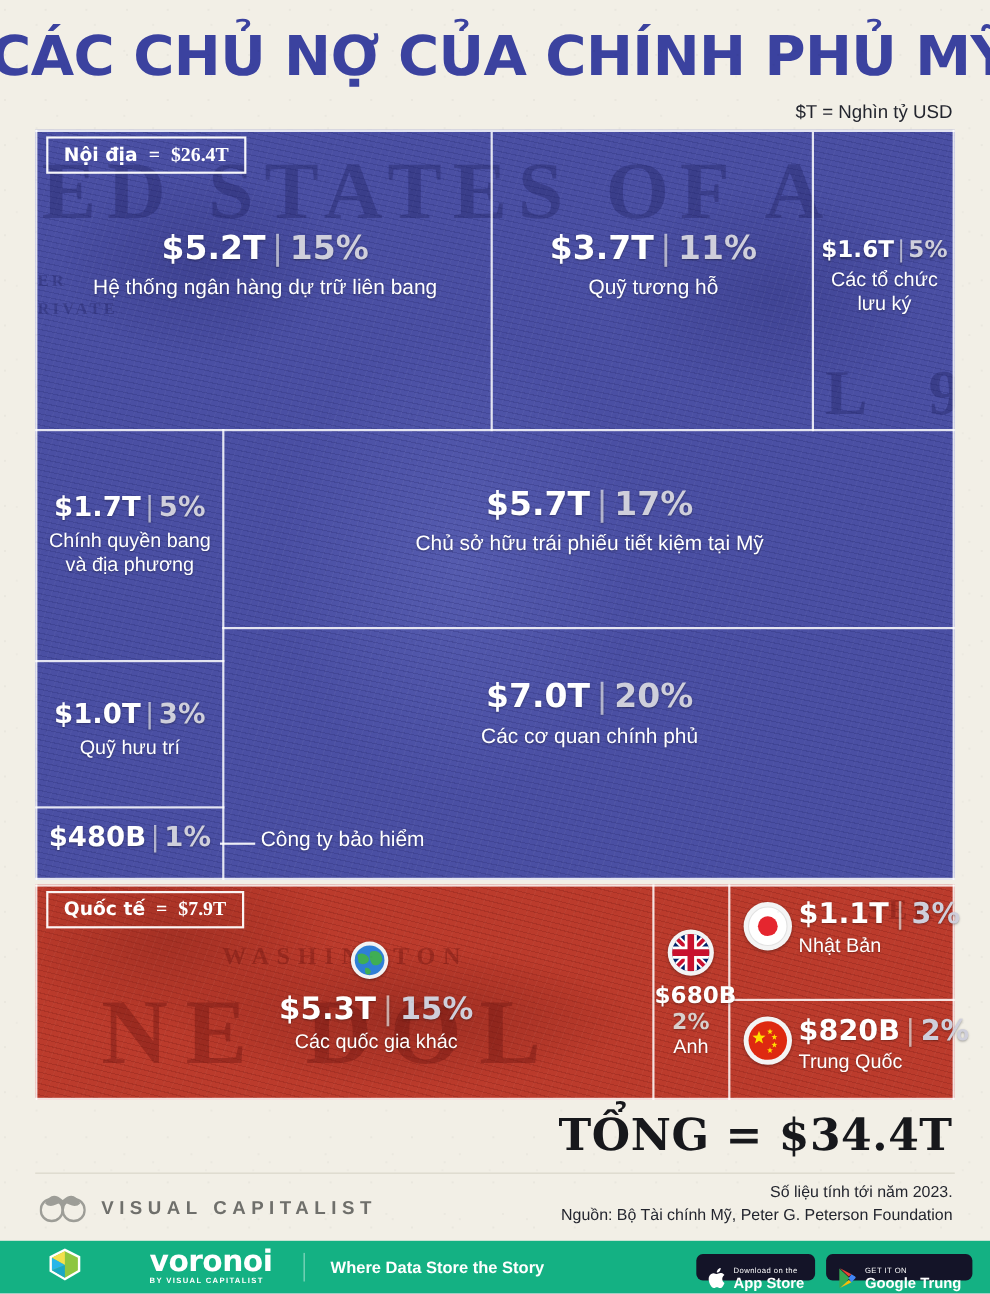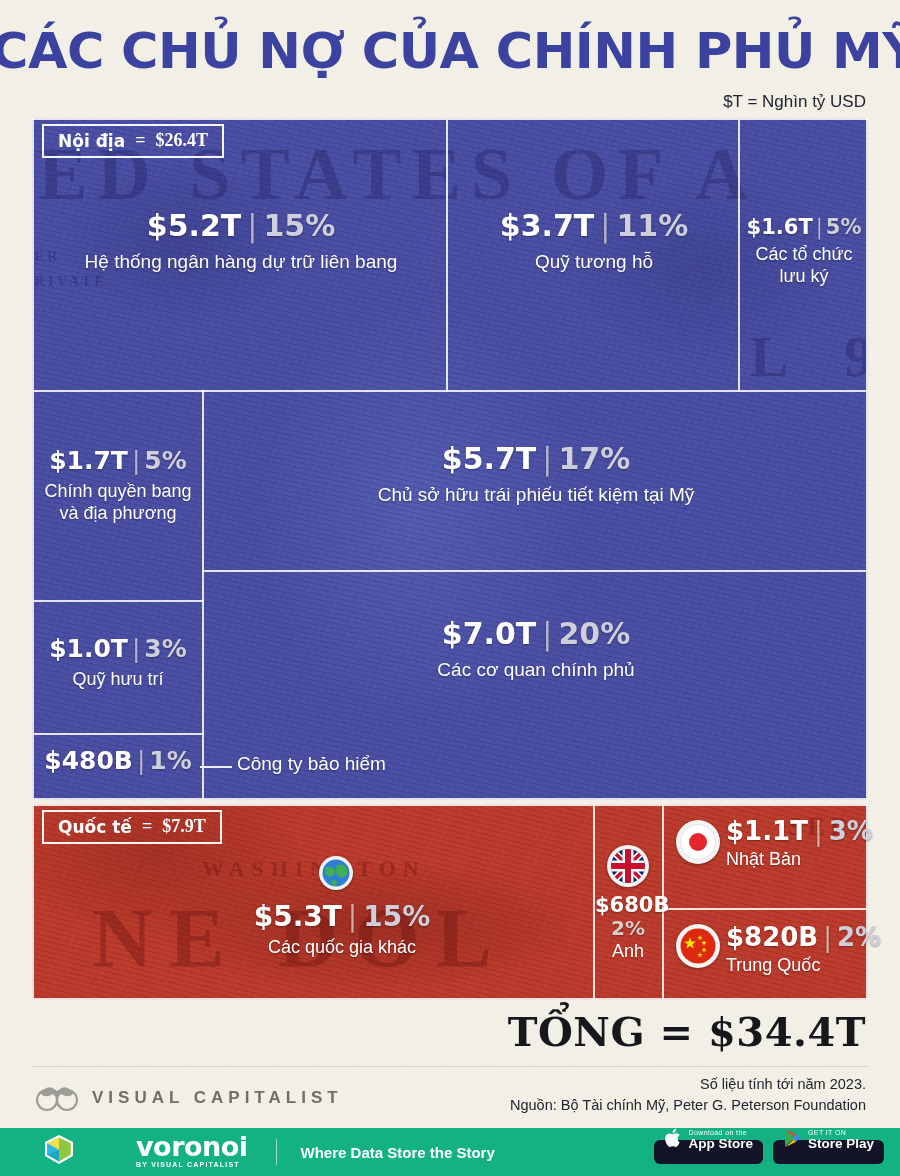--- a/index.html
+++ b/index.html
@@ -153,21 +153,21 @@
   .vorword{
     font-family:"DejaVu Sans", sans-serif; font-weight:bold; font-size:27px;
     color:#fff; line-height:.85; letter-spacing:-.5px;
   }
   .vorsub{ font-size:7px; letter-spacing:1.2px; color:#fff; font-weight:bold; margin-top:2px;}
   .divider{ width:1px; height:26px; background:rgba(255,255,255,.55); margin:0 24px 0 28px; }
   .tag{ color:#fff; font-size:15px; font-weight:bold; }
   .stores{ margin-left:auto; margin-right:16px; display:flex; gap:10px; }
   .store{
     background:#141428; border-radius:6px; height:17px; padding:12px 10px;
-    display:flex; align-items:flex-end; gap:7px; color:#fff;
+    display:flex; align-items:flex-start; gap:7px; color:#fff;
   }
   .store .s1{ font-size:7px; letter-spacing:.4px; line-height:1.1; }
   .store .s2{ font-size:13.5px; font-weight:bold; line-height:1.1; }
 </style>
 </head>
 <body>
 
 <div class="page">
 
   <div class="title">CÁC CHỦ NỢ CỦA CHÍNH PHỦ MỸ</div>
@@ -418,19 +418,19 @@
             <path d="M2 1.2 L11.5 10 L2 18.8 Z" fill="#34a853"></path>
             <path d="M2 1.2 L11.5 10 L2 18.8 Z" fill="none"></path>
             <path d="M2 1.2 L9.2 7.8 L11.5 10 L2 18.8 Z" fill="#00c3ff" opacity=".0"></path>
             <path d="M2.6 1 L10.6 8.4 L13.1 6.3 Z" fill="#ea4335"></path>
             <path d="M2.6 19 L10.6 11.6 L13.1 13.7 Z" fill="#fbbc04"></path>
             <path d="M13.1 6.3 L16.4 8.5 q1.1 .8 0 1.7 L13.1 13.7 L10.3 10 Z" fill="#4285f4"></path>
           </svg>
         </span>
         <span>
           <div class="s1">GET IT ON</div>
-          <div class="s2">Store Play</div>
+          <div class="s2">Google Trung</div>
         </span>
       </div>
     </div>
   </div>
 
 </div>
 
 </body></html>

